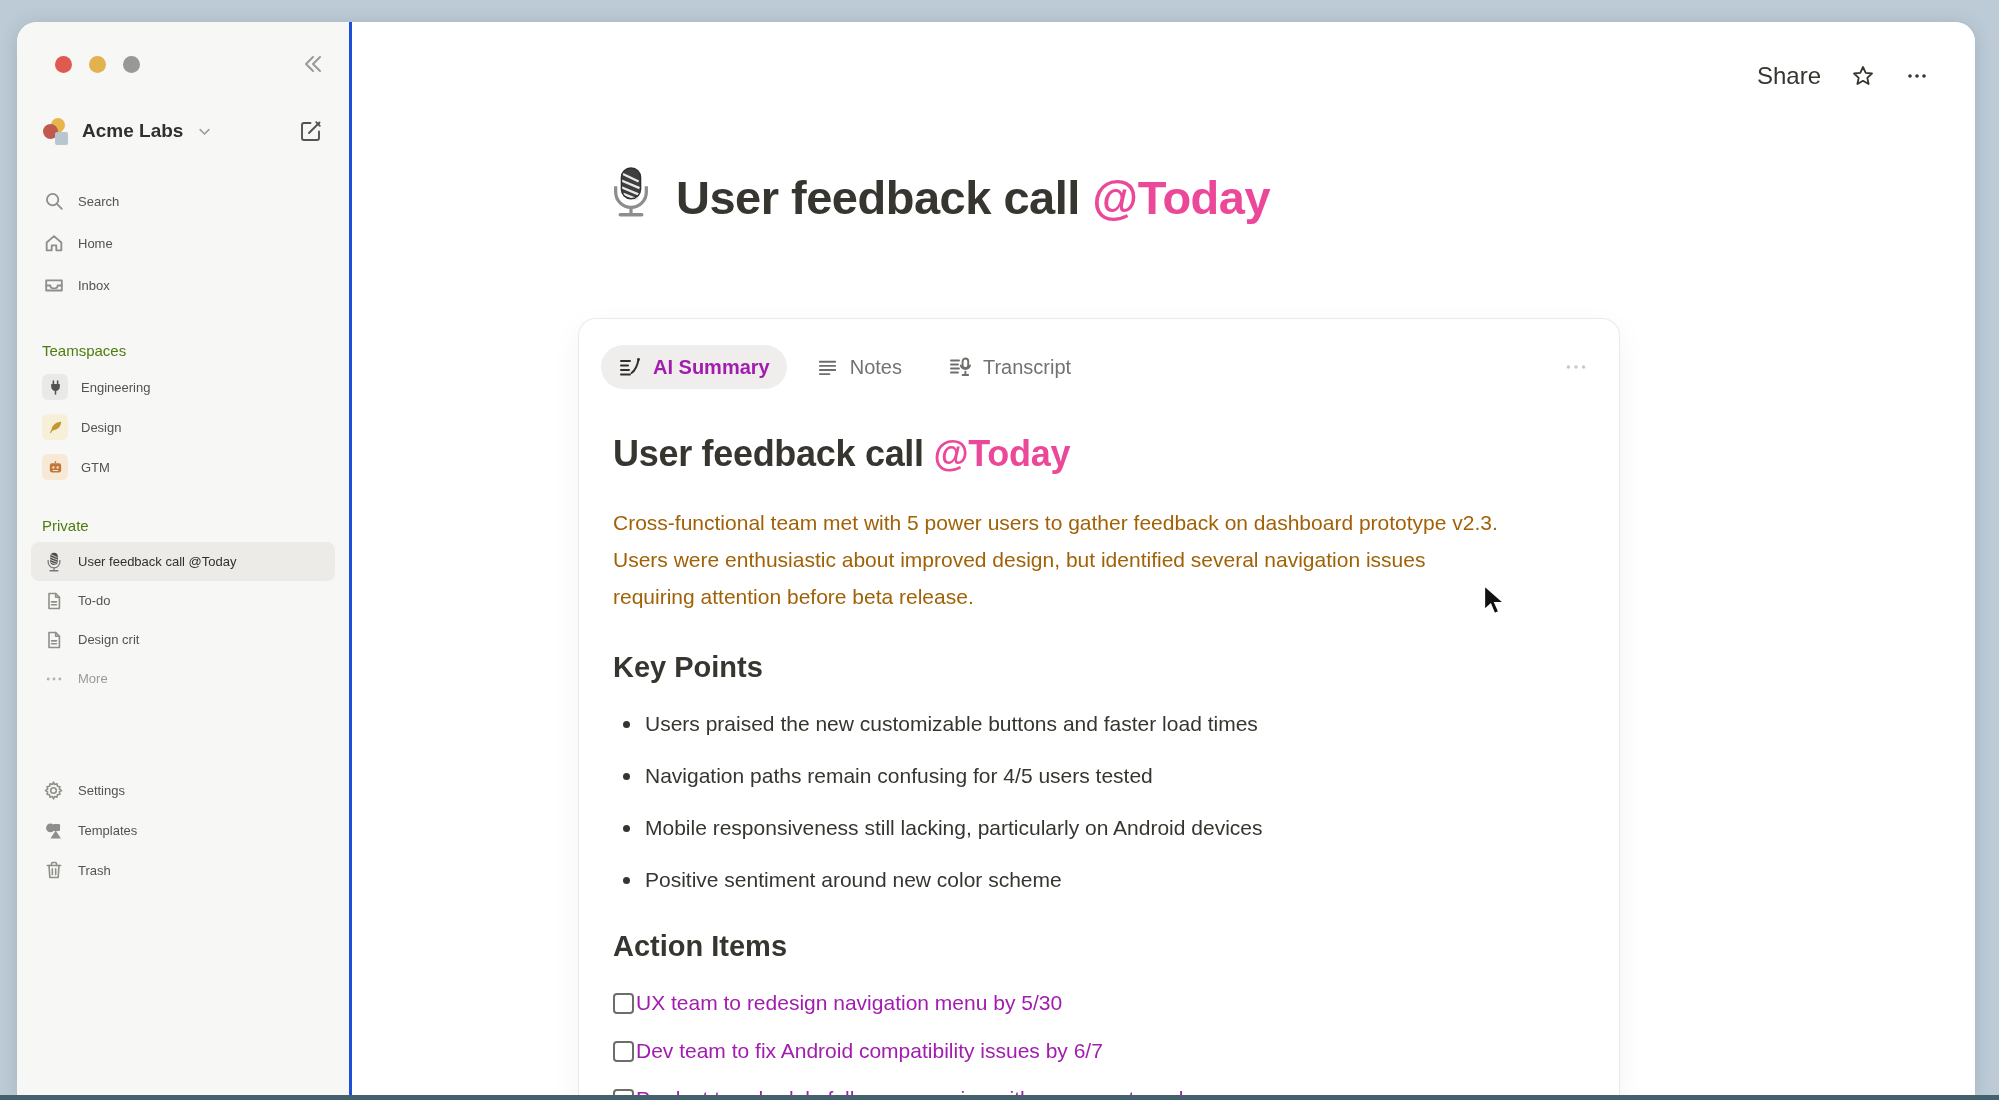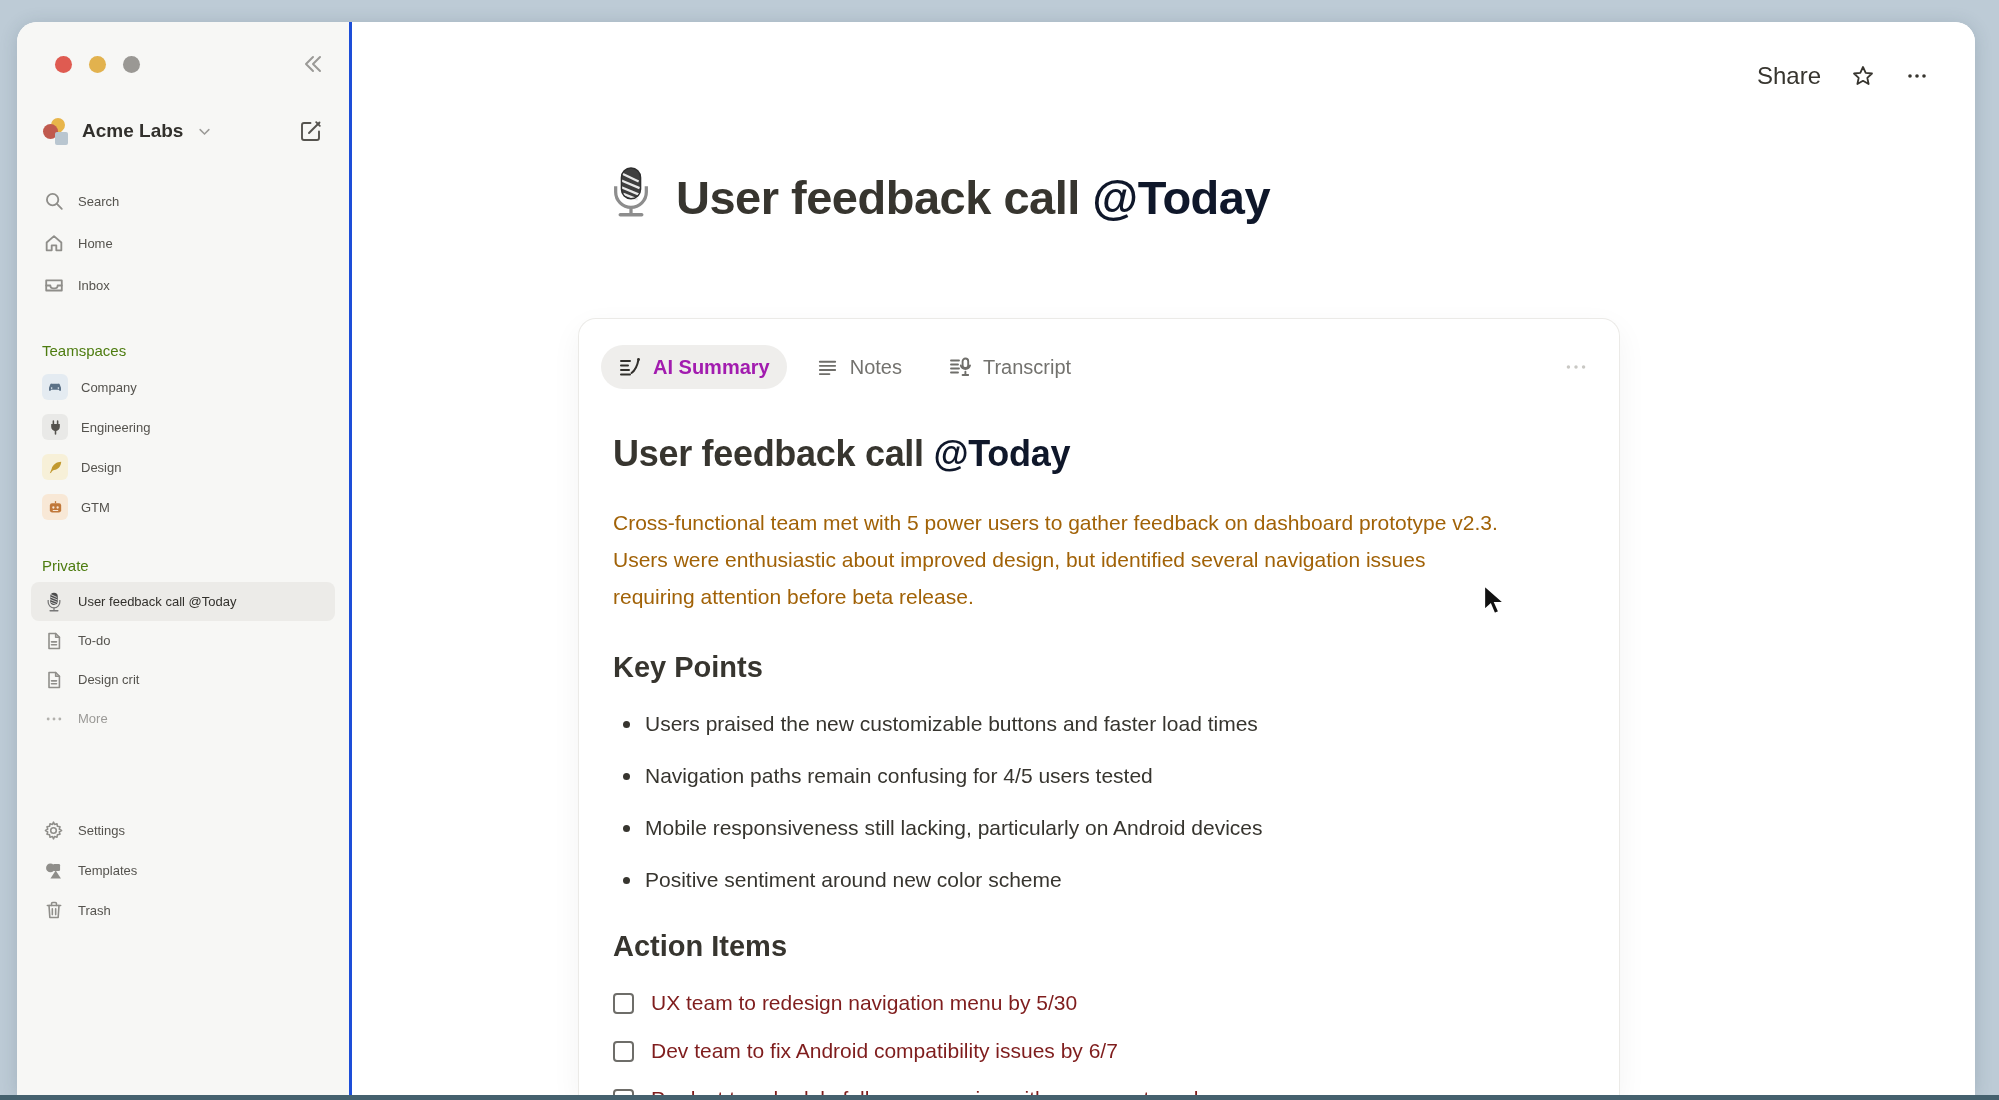--- a/index.html
+++ b/index.html
@@ -69,21 +69,21 @@
   
   .main { flex:1; position:relative; background:#fff; }
   .header-actions { position:absolute; top:40px; right:46px; display:flex; align-items:center; gap:30px; }
   .share-btn { font-size:24px; color:#37352f; cursor:pointer; }
   .icon-btn { display:flex; color:#37352f; cursor:pointer; }
   .icon-btn.dots { color:#37352f; }
 
   .title-row { position:absolute; left:256px; top:142px; display:flex; align-items:flex-end; gap:22px; }
   .title-mic { flex:none; }
   .page-title { font-size:47px; font-weight:700; color:#37352f; letter-spacing:-.5px; line-height:1.1; }
-  .mention { color:#0f172a; }
+  .mention { color:#ec4899; }
 
   .card {
     position:absolute; left:226px; top:296px; width:1042px; height:calc(100% - 296px);
     background:#fff; border:1px solid #ebeae7; border-bottom:none;
     border-radius:18px 18px 0 0; box-shadow:0 10px 30px rgba(0,0,0,.05);
     overflow:hidden;
   }
   .card-header { display:flex; align-items:center; padding:26px 30px 0 22px; }
   .tab { display:flex; align-items:center; gap:11px; font-size:20px; color:#73726e; padding:10px 17px; border-radius:999px; margin-right:12px; cursor:pointer; }
   .tab .ticon { display:flex; color:#6f6e6a; }
@@ -94,21 +94,21 @@
   .card-body { padding:44px 34px 0 34px; }
   .card-h2 { font-size:36px; font-weight:700; color:#37352f; letter-spacing:-.3px; }
   .summary { font-size:21px; line-height:37px; color:#a16207; max-width:890px; margin-top:29px; }
   .card-h3 { font-size:29px; font-weight:700; color:#37352f; margin-top:36px; }
 
   .bullets { list-style:none; margin-top:26px; }
   .bullets li { position:relative; padding-left:32px; font-size:21px; color:#37352f; margin-bottom:24px; line-height:28px; }
   .bullets li::before { content:""; position:absolute; left:10px; top:11px; width:7px; height:7px; border-radius:50%; background:#37352f; }
 
   .checklist { margin-top:28px; }
-  .check-row { display:flex; align-items:center; gap:17px; font-size:21px; color:#7f1d1d; margin-bottom:24px; }
+  .check-row { display:flex; align-items:center; gap:2px; font-size:21px; color:#a21caf; margin-bottom:24px; }
   .checkbox { width:21px; height:21px; border:2px solid #6e6d69; border-radius:4px; flex:none; cursor:pointer; }
 
   .cursor { position:absolute; left:1481px; top:584px; z-index:9; pointer-events:none; }
 </style>
 </head>
 <body>
 
 <div class="window">
 
   <div class="sidebar">
@@ -174,30 +174,20 @@
               <path d="M3.5 12.5 h4.5 c0 2 1.8 3.2 4 3.2 s4 -1.2 4 -3.2 h4.5"></path>
             </svg>
         </span>
         <span>Inbox</span>
       </div>
     </div>
 
     <div class="section-label">Teamspaces</div>
 
     <div class="ts-group">
-      <div class="srow ts-row">
-        <span class="tile company">
-          <svg width="18" height="18" viewBox="0 0 24 24" fill="#5b7186">
-              <path d="M4 13 l1.6-4.2 a2 2 0 0 1 1.9-1.3 h9 a2 2 0 0 1 1.9 1.3 L20 13 v4 h-2.2 l-.5-1.5 H6.7 L6.2 17 H4 Z"></path>
-              <circle cx="7.5" cy="13.4" r="1.1" fill="#e4ebf1"></circle>
-              <circle cx="16.5" cy="13.4" r="1.1" fill="#e4ebf1"></circle>
-            </svg>
-        </span>
-        <span>Company</span>
-      </div>
       <div class="srow ts-row">
         <span class="tile engineering">
           <svg width="17" height="17" viewBox="0 0 24 24" fill="none" stroke="#55534e" stroke-width="2.2" stroke-linecap="round">
               <path d="M9 3 v5 M15 3 v5"></path>
               <path d="M7 8 h10 v3 a5 5 0 0 1 -5 5 a5 5 0 0 1 -5 -5 Z" fill="#55534e"></path>
               <path d="M12 16 v5"></path>
             </svg>
         </span>
         <span>Engineering</span>
       </div>

